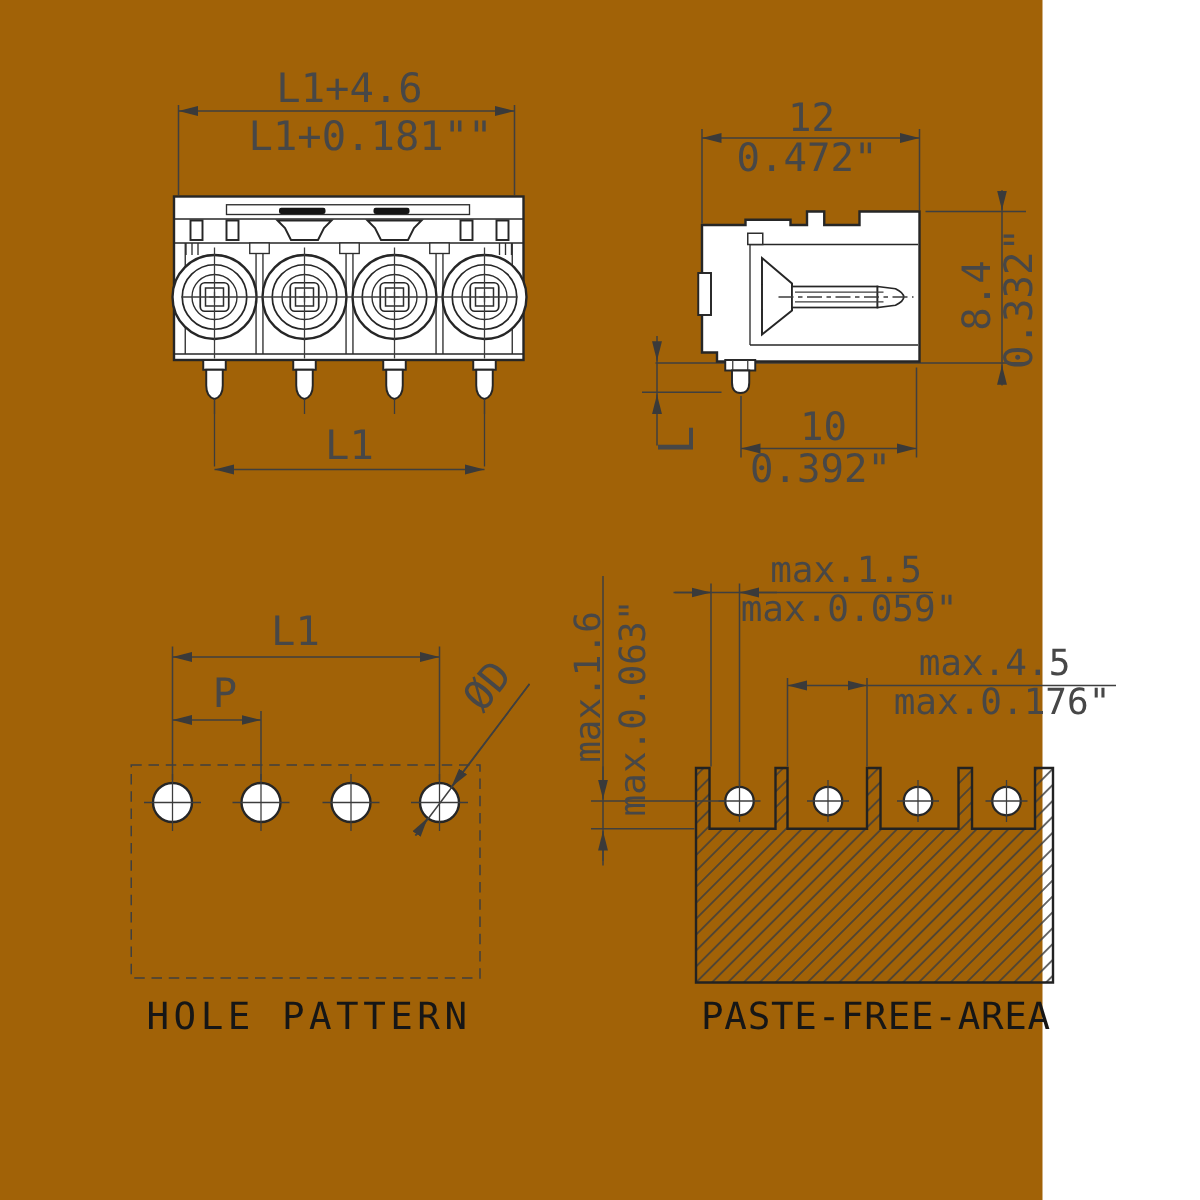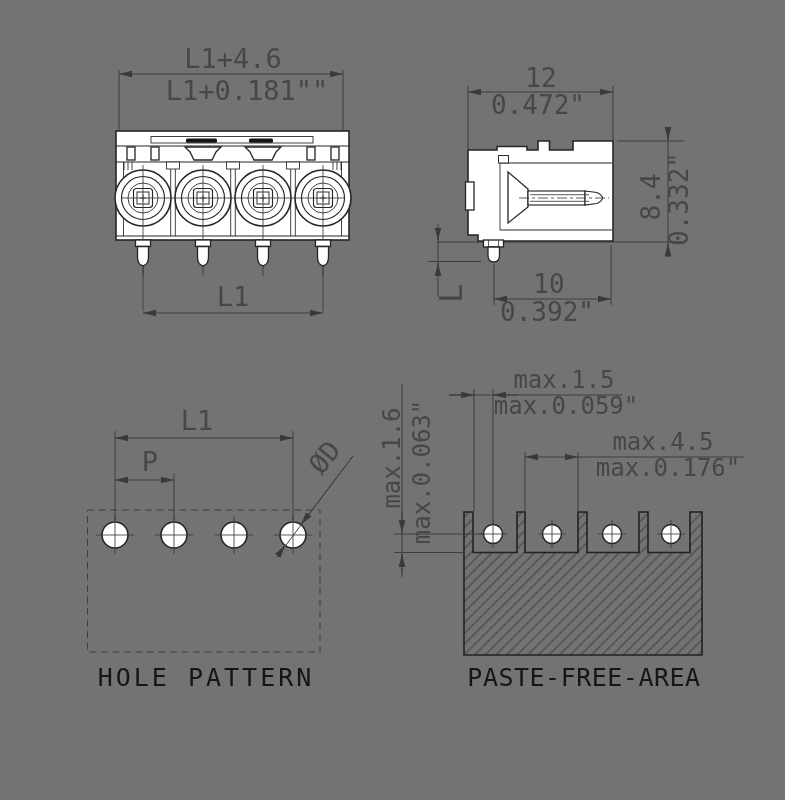--- a/index.html
+++ b/index.html
@@ -1,16 +1,16 @@
 <!DOCTYPE html>
 <html><head>
 <meta charset="utf-8">
 <style>
   html,body{margin:0;padding:0;background:#ffffff}
-  .page{width:785px;height:800px;background:#737373;position:relative}
+  .page{width:695px;height:800px;background:#a16207;position:relative}
   svg{display:block}
   .ol{fill:#fff;stroke:#262626;stroke-width:1.6;stroke-linejoin:miter}
   .ol1{fill:#fff;stroke:#262626;stroke-width:1.3}
   .in{fill:none;stroke:#262626;stroke-width:1.15}
   .inw{fill:#fff;stroke:#262626;stroke-width:1.15}
   .in1{fill:none;stroke:#2e2e2e;stroke-width:.9}
   .in1w{fill:#fff;stroke:#2e2e2e;stroke-width:1}
   .dim{fill:none;stroke:#3f3f3f;stroke-width:1}
   .cl{fill:none;stroke:#3c3c3c;stroke-width:.85}
   .blob{fill:#151515;stroke:none}

